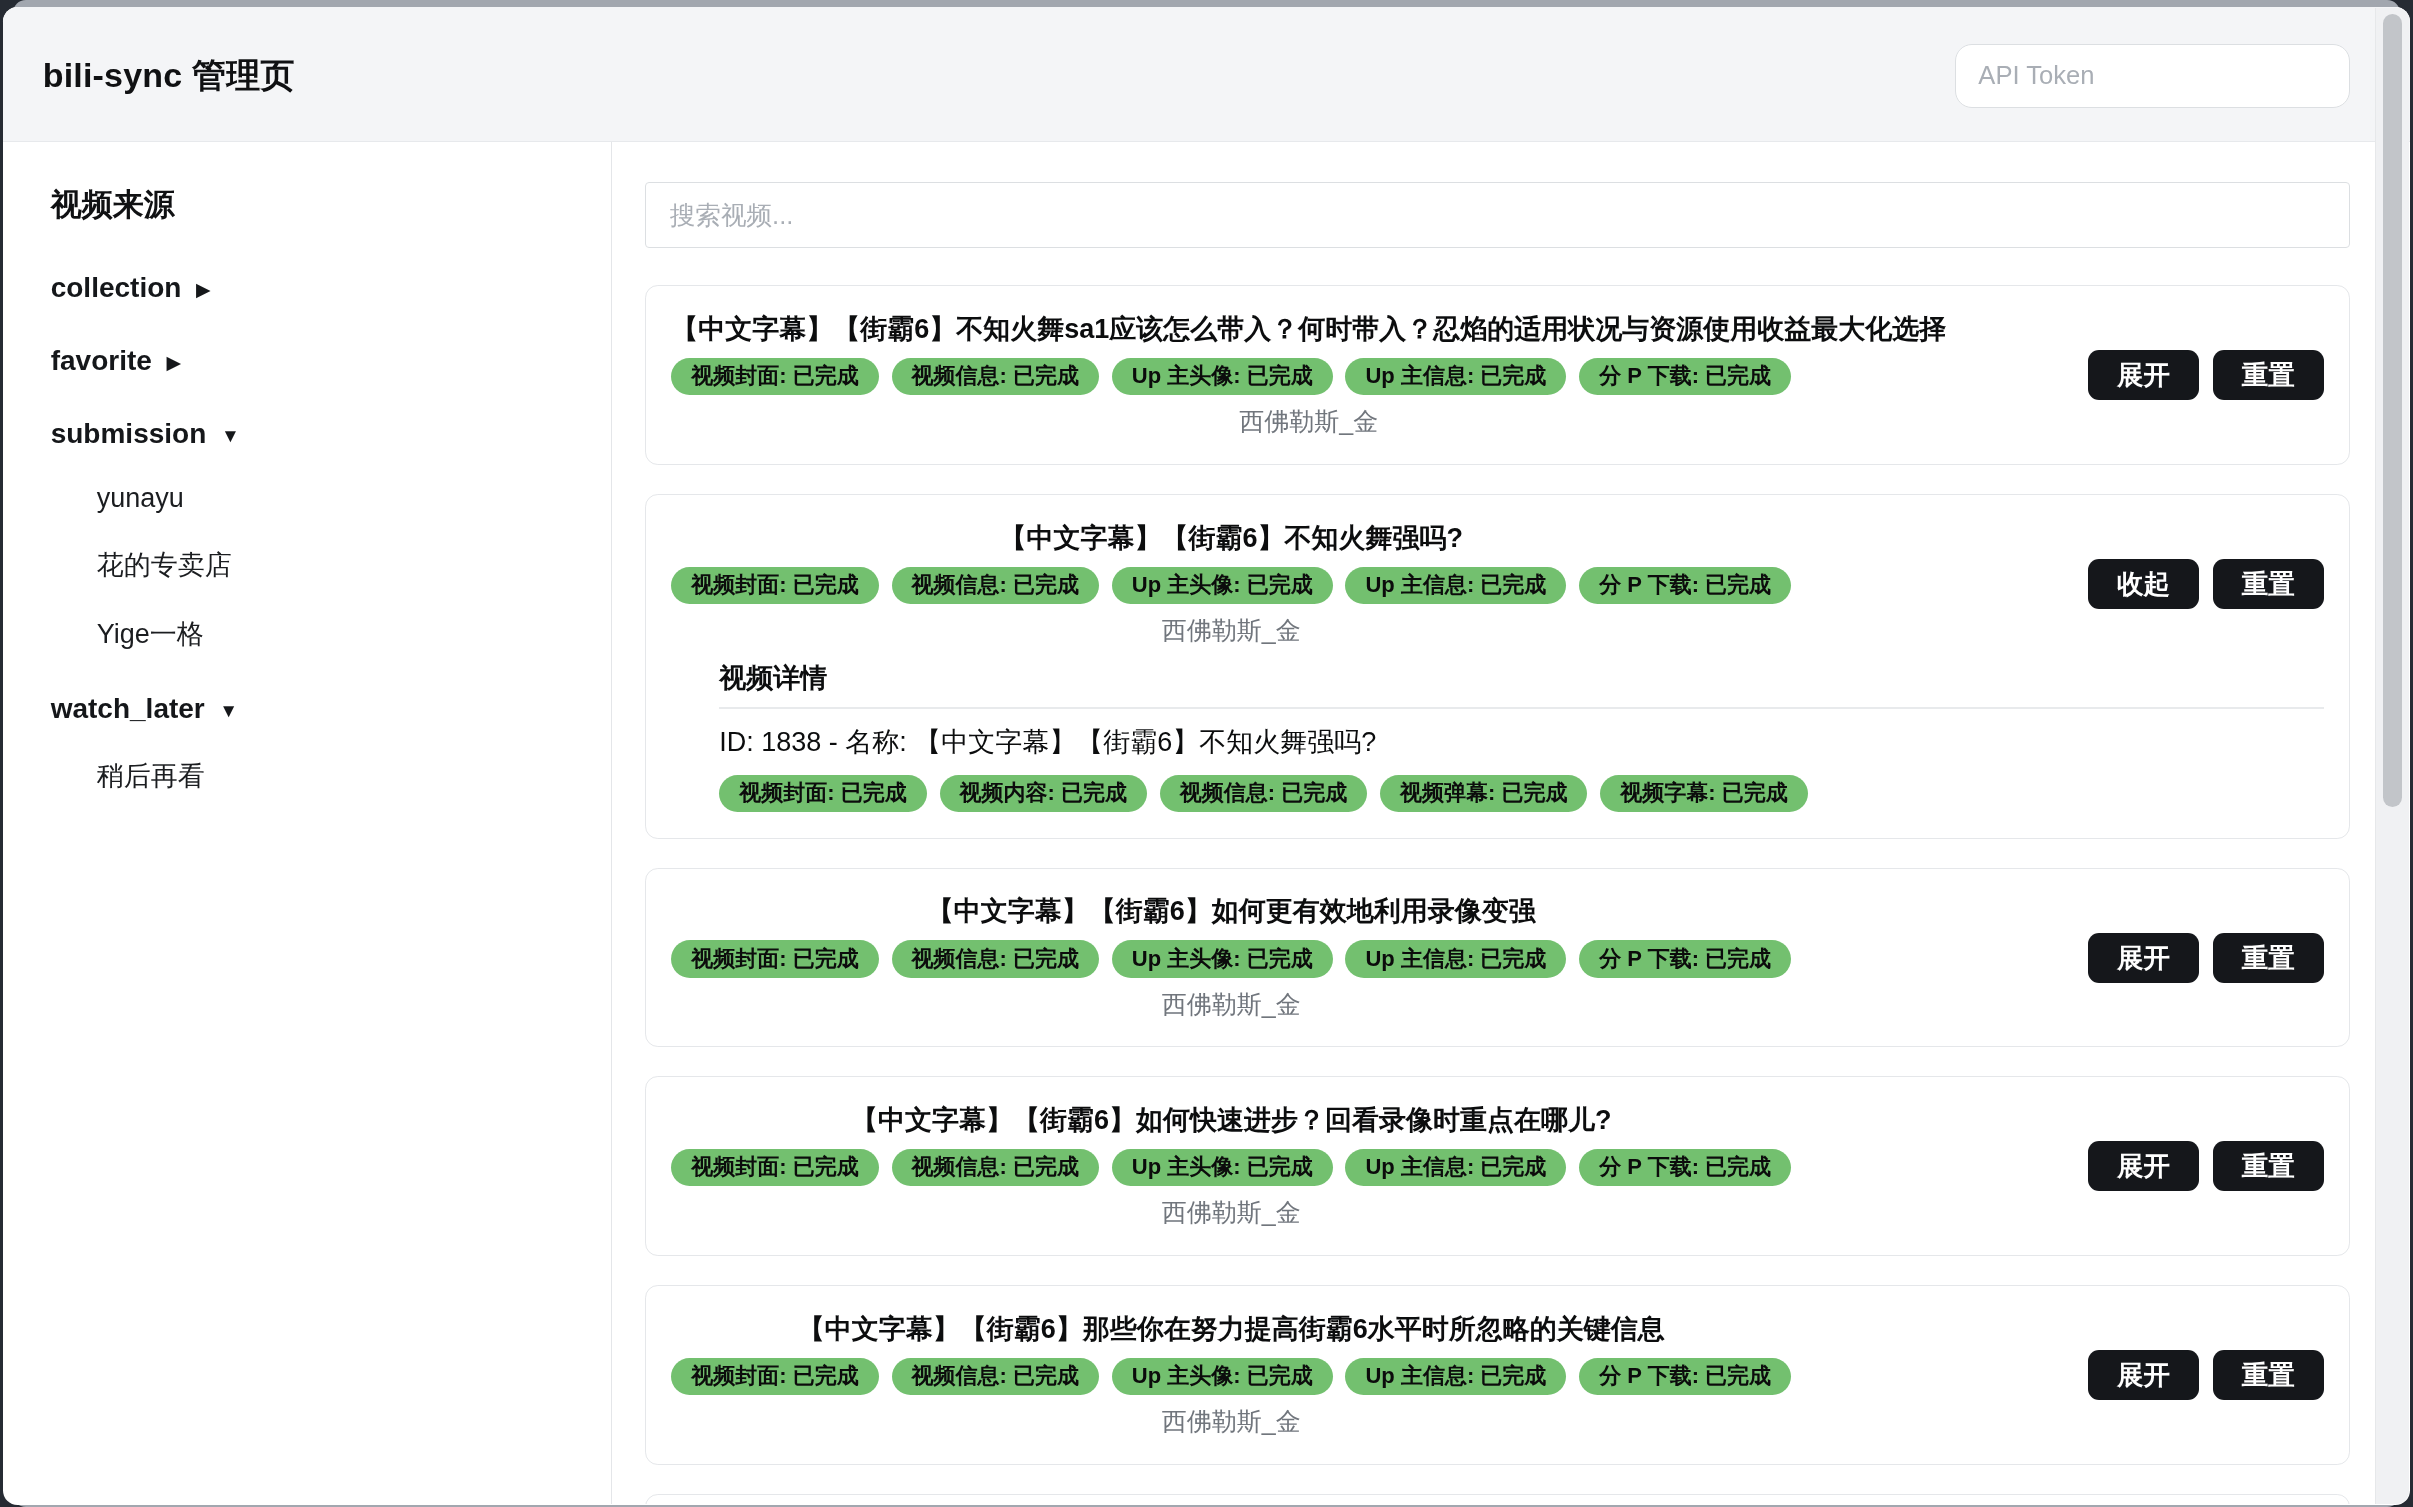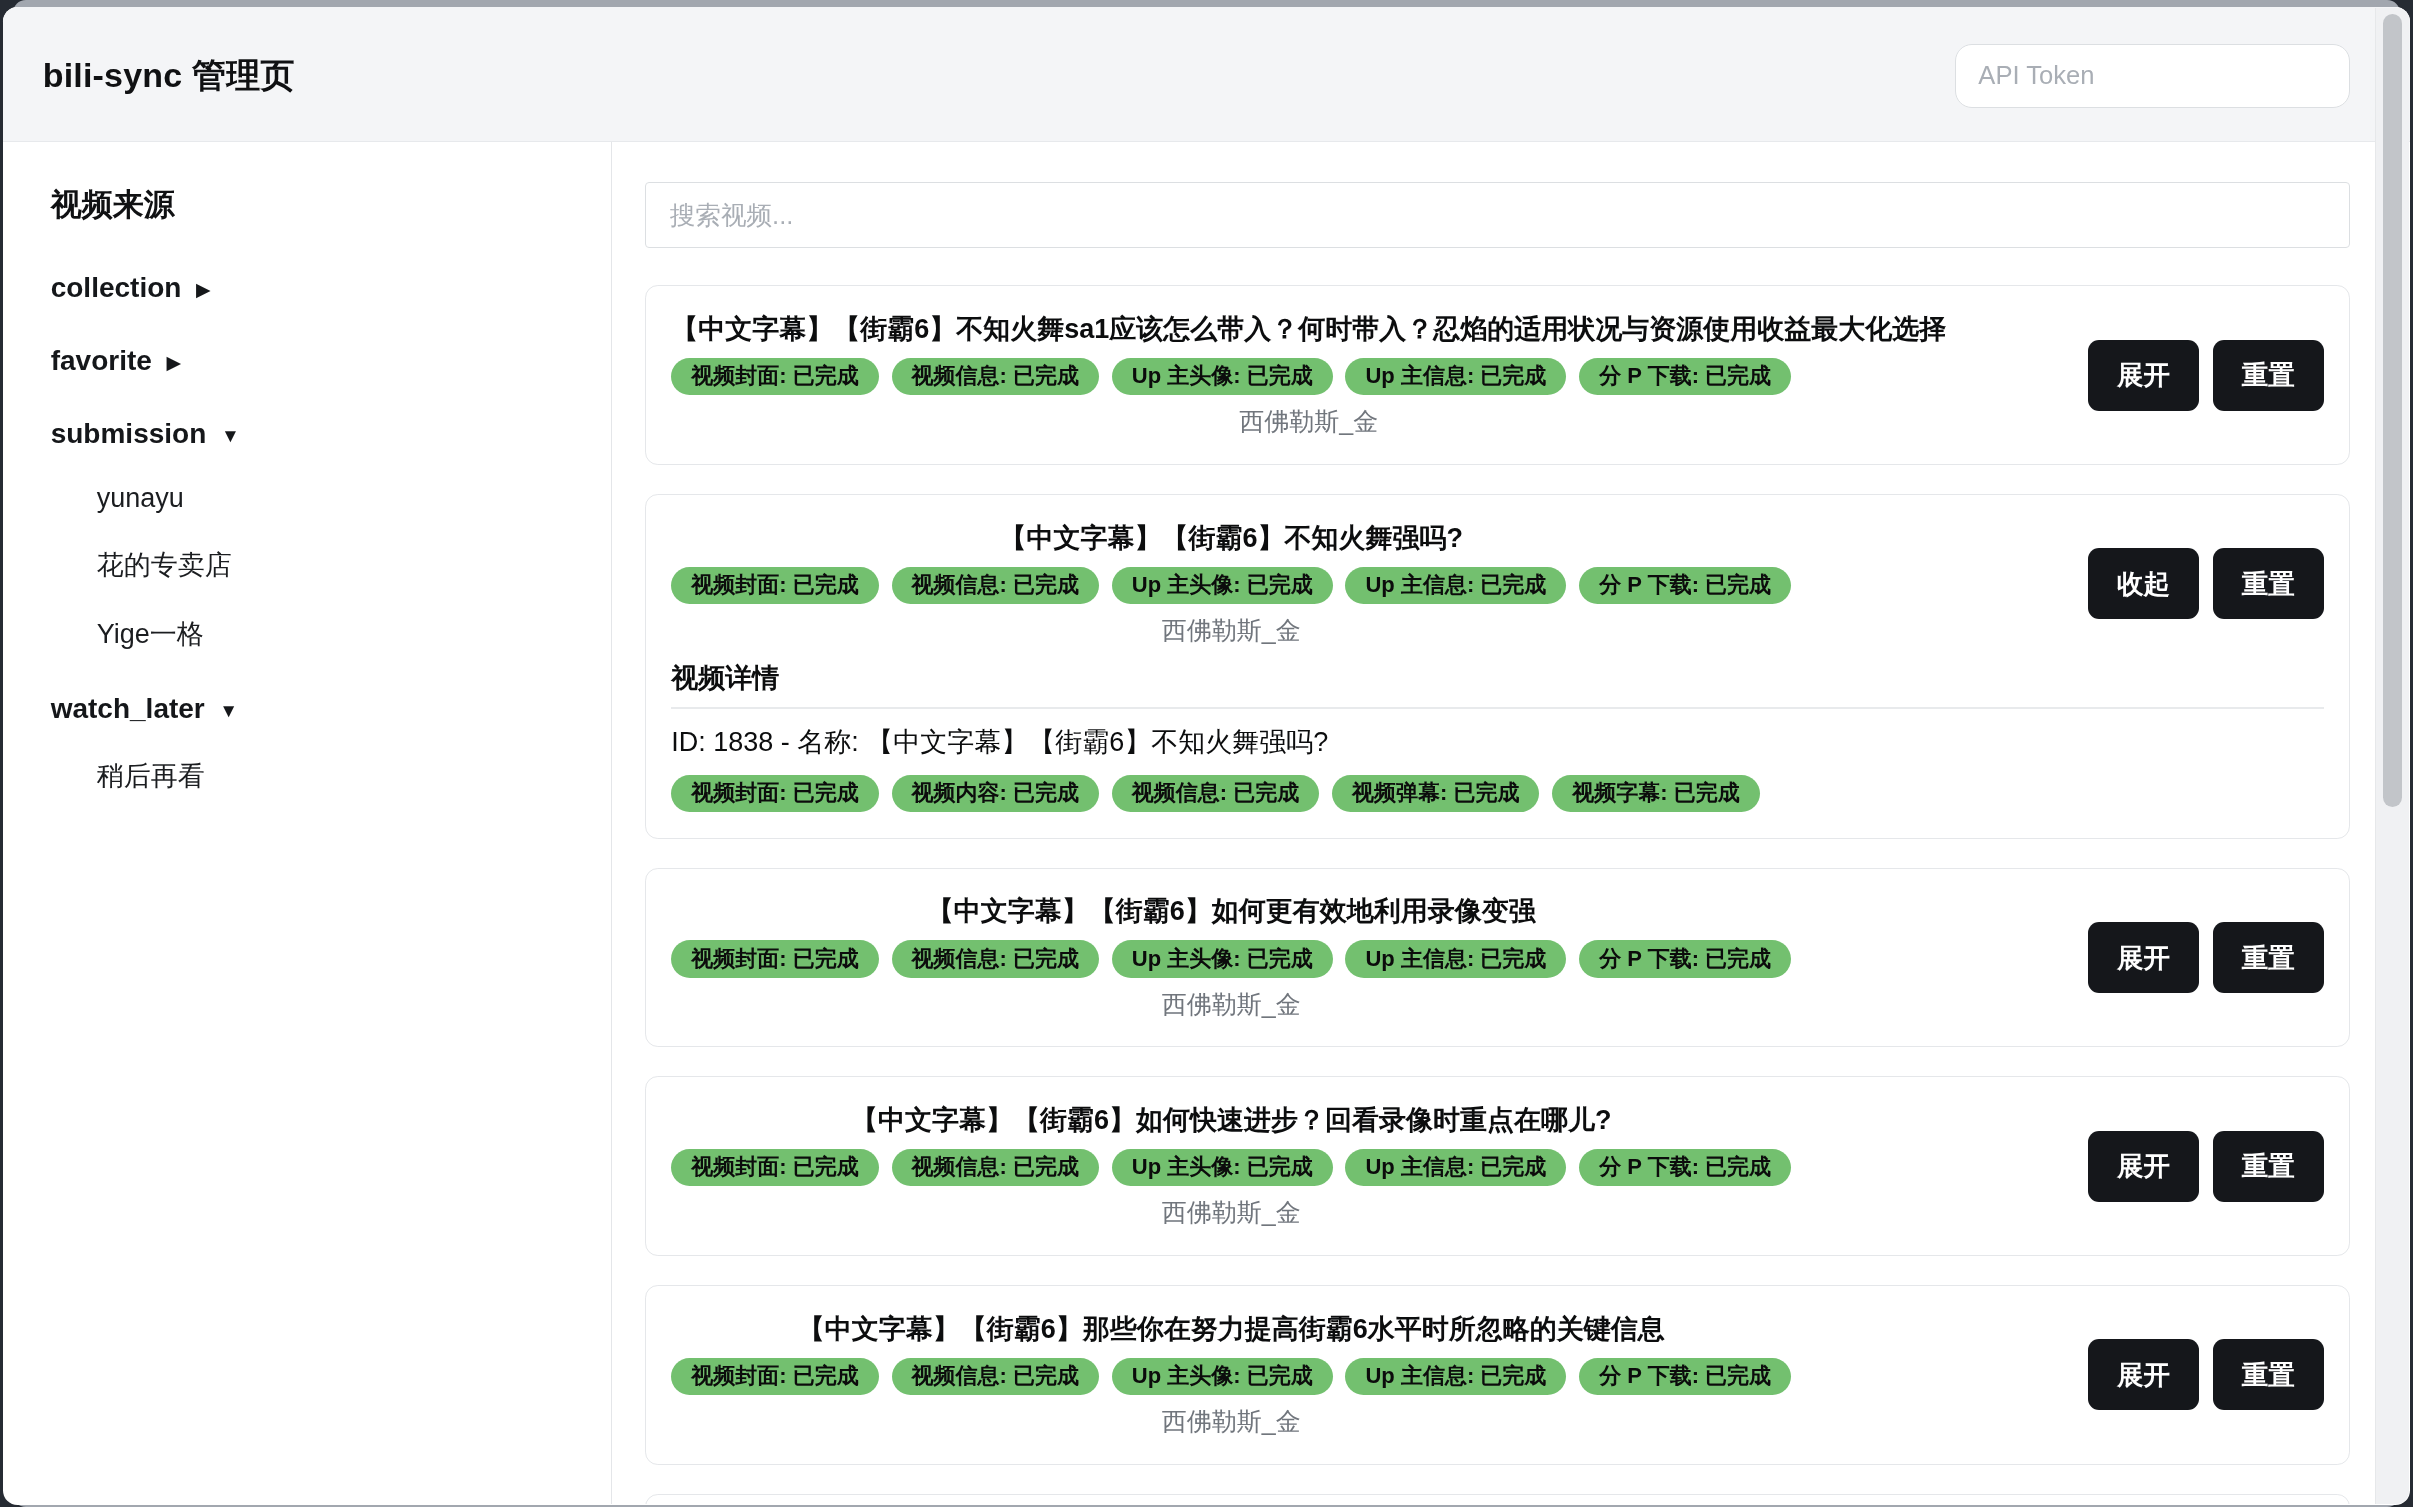--- a/index.html
+++ b/index.html
@@ -72,27 +72,27 @@
   .card-title { font-size: 27px; font-weight: 700; line-height: 35px; margin: 0 0 11px; color: #0c0d0e; }
   .badges { display: flex; gap: 12.8px; flex-wrap: wrap; }
   .badge {
     background: #73c06f; color: #0c0c0c;
     font-size: 22px; font-weight: 600; line-height: 1;
     padding: 7.3px 20px 8.2px; border-radius: 913px; white-space: nowrap;
   }
   .author { font-size: 25px; color: #71767d; margin-top: 10px; }
   .actions { display: flex; gap: 13.7px; flex: 0 0 auto; }
   .btn {
-    min-width: 111px; height: 71px;
+    min-width: 111px; height: 50px;
     background: #15171b; color: #fff;
     border: none; border-radius: 11px;
     font-size: 26.5px; font-weight: 600; font-family: inherit;
     padding: 0 27px; cursor: pointer;
   }
-  .details { margin-top: 12.8px; }
+  .details { margin-top: 12.8px; margin-left: 48px; }
   .details-heading { font-size: 27px; font-weight: 700; margin: 0 0 11px; color: #0c0d0e; }
   .divider { height: 1.8px; background: #e8eaec; border: none; margin: 0; }
   .id-line { font-size: 27px; line-height: 35px; margin: 16.4px 0 14.6px; color: #0c0d0e; }
   
   .scroll-track {
     position: absolute; top: 0.9px; right: 0.9px; bottom: 0.9px; width: 34px;
     background: #f0f1f3; border-left: 0.9px solid #e6e8ea;
     border-radius: 0 12.8px 12.8px 0;
   }
   .scroll-thumb {

